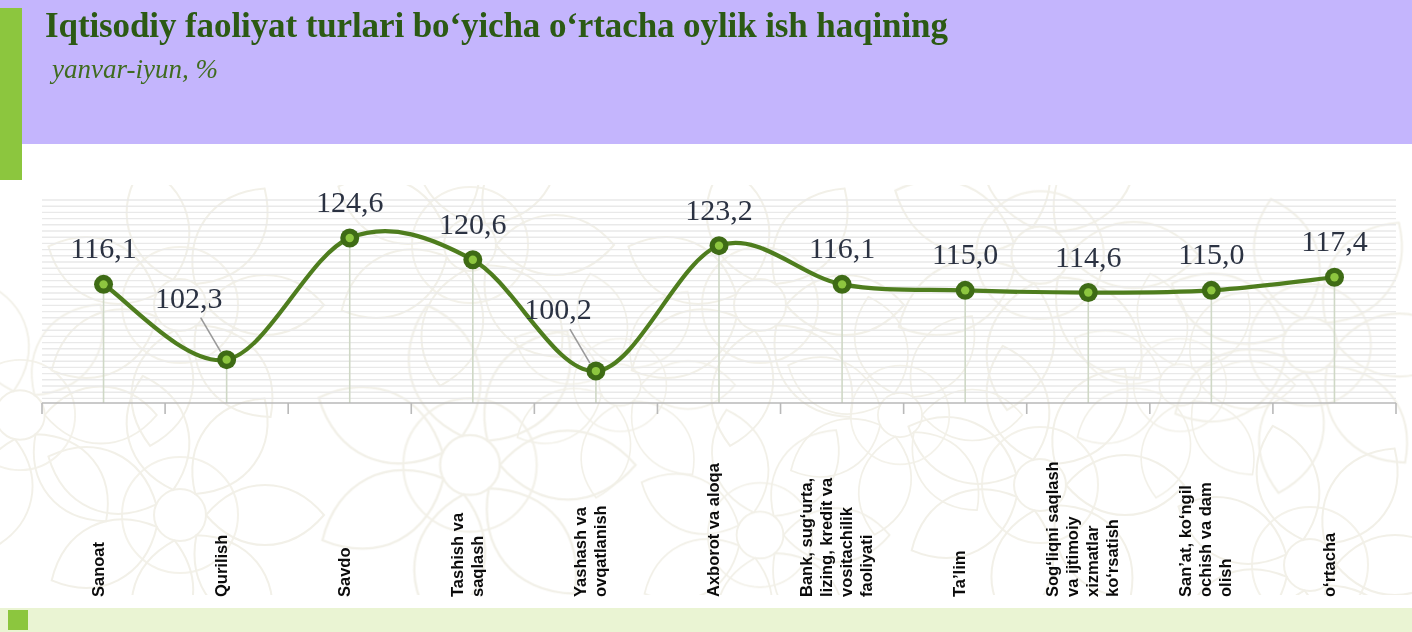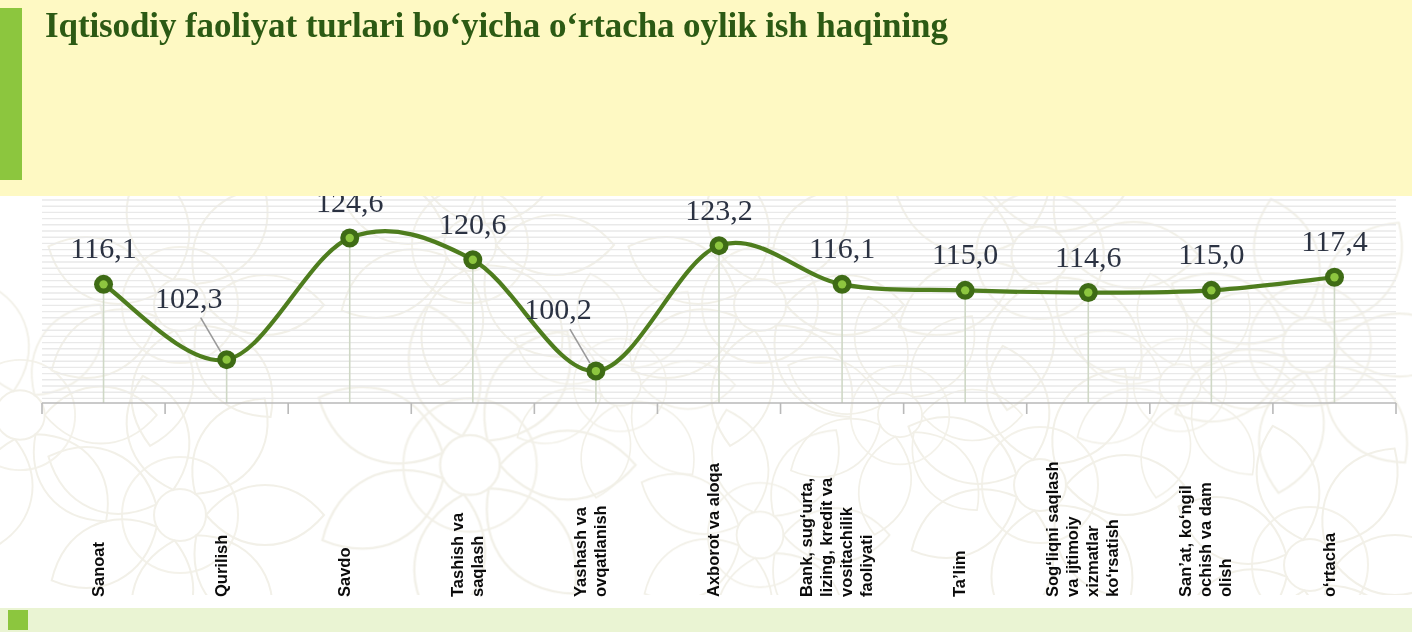--- a/index.html
+++ b/index.html
@@ -12,22 +12,22 @@
   }
 
   
   #watermark{
     position:absolute;left:0;top:185px;width:1412px;height:410px;
     opacity:.5;pointer-events:none;z-index:0;
   }
 
   
   #header{
-    position:absolute;left:0;top:0;width:1412px;height:196px;
-    background:#fef9c3;z-index:2;
+    position:absolute;left:0;top:0;width:1412px;height:144px;
+    background:#c4b5fd;z-index:2;
   }
   #header-accent{
     position:absolute;left:0;top:8px;width:22px;height:172px;
     background:#8cc63e;
   }
   #title-wrap{position:absolute;left:45px;top:6px;width:1330px;}
   .title-line{
     font-family:"Liberation Serif", serif;
     font-weight:bold;
     font-size:35px;
@@ -110,20 +110,21 @@
     <use href="#wm-rosette" transform="translate(620,200) scale(.8)"></use>
     <use href="#wm-rosette" transform="translate(900,230) scale(.85)"></use>
     <use href="#wm-rosette" transform="translate(1180,200) scale(.8)"></use>
   </g>
 </svg>
 
 <div id="header">
   <div id="header-accent"></div>
   <div id="title-wrap">
     <div class="title-line">Iqtisodiy faoliyat turlari bo‘yicha o‘rtacha oylik ish haqining</div>
+    <div id="subtitle">yanvar-iyun, %</div>
   </div>
 </div>
 
 <div id="plot">
   <svg id="plot-svg" width="1412" height="426" viewBox="0 0 1412 426">
     <g id="gridlines">
         <line x1="42" y1="18.0" x2="1396" y2="18.0" stroke="#e9e9e9" stroke-width="1.4"></line>
         <line x1="42" y1="24.2" x2="1396" y2="24.2" stroke="#e9e9e9" stroke-width="1.4"></line>
         <line x1="42" y1="30.4" x2="1396" y2="30.4" stroke="#e9e9e9" stroke-width="1.4"></line>
         <line x1="42" y1="36.6" x2="1396" y2="36.6" stroke="#e9e9e9" stroke-width="1.4"></line>

